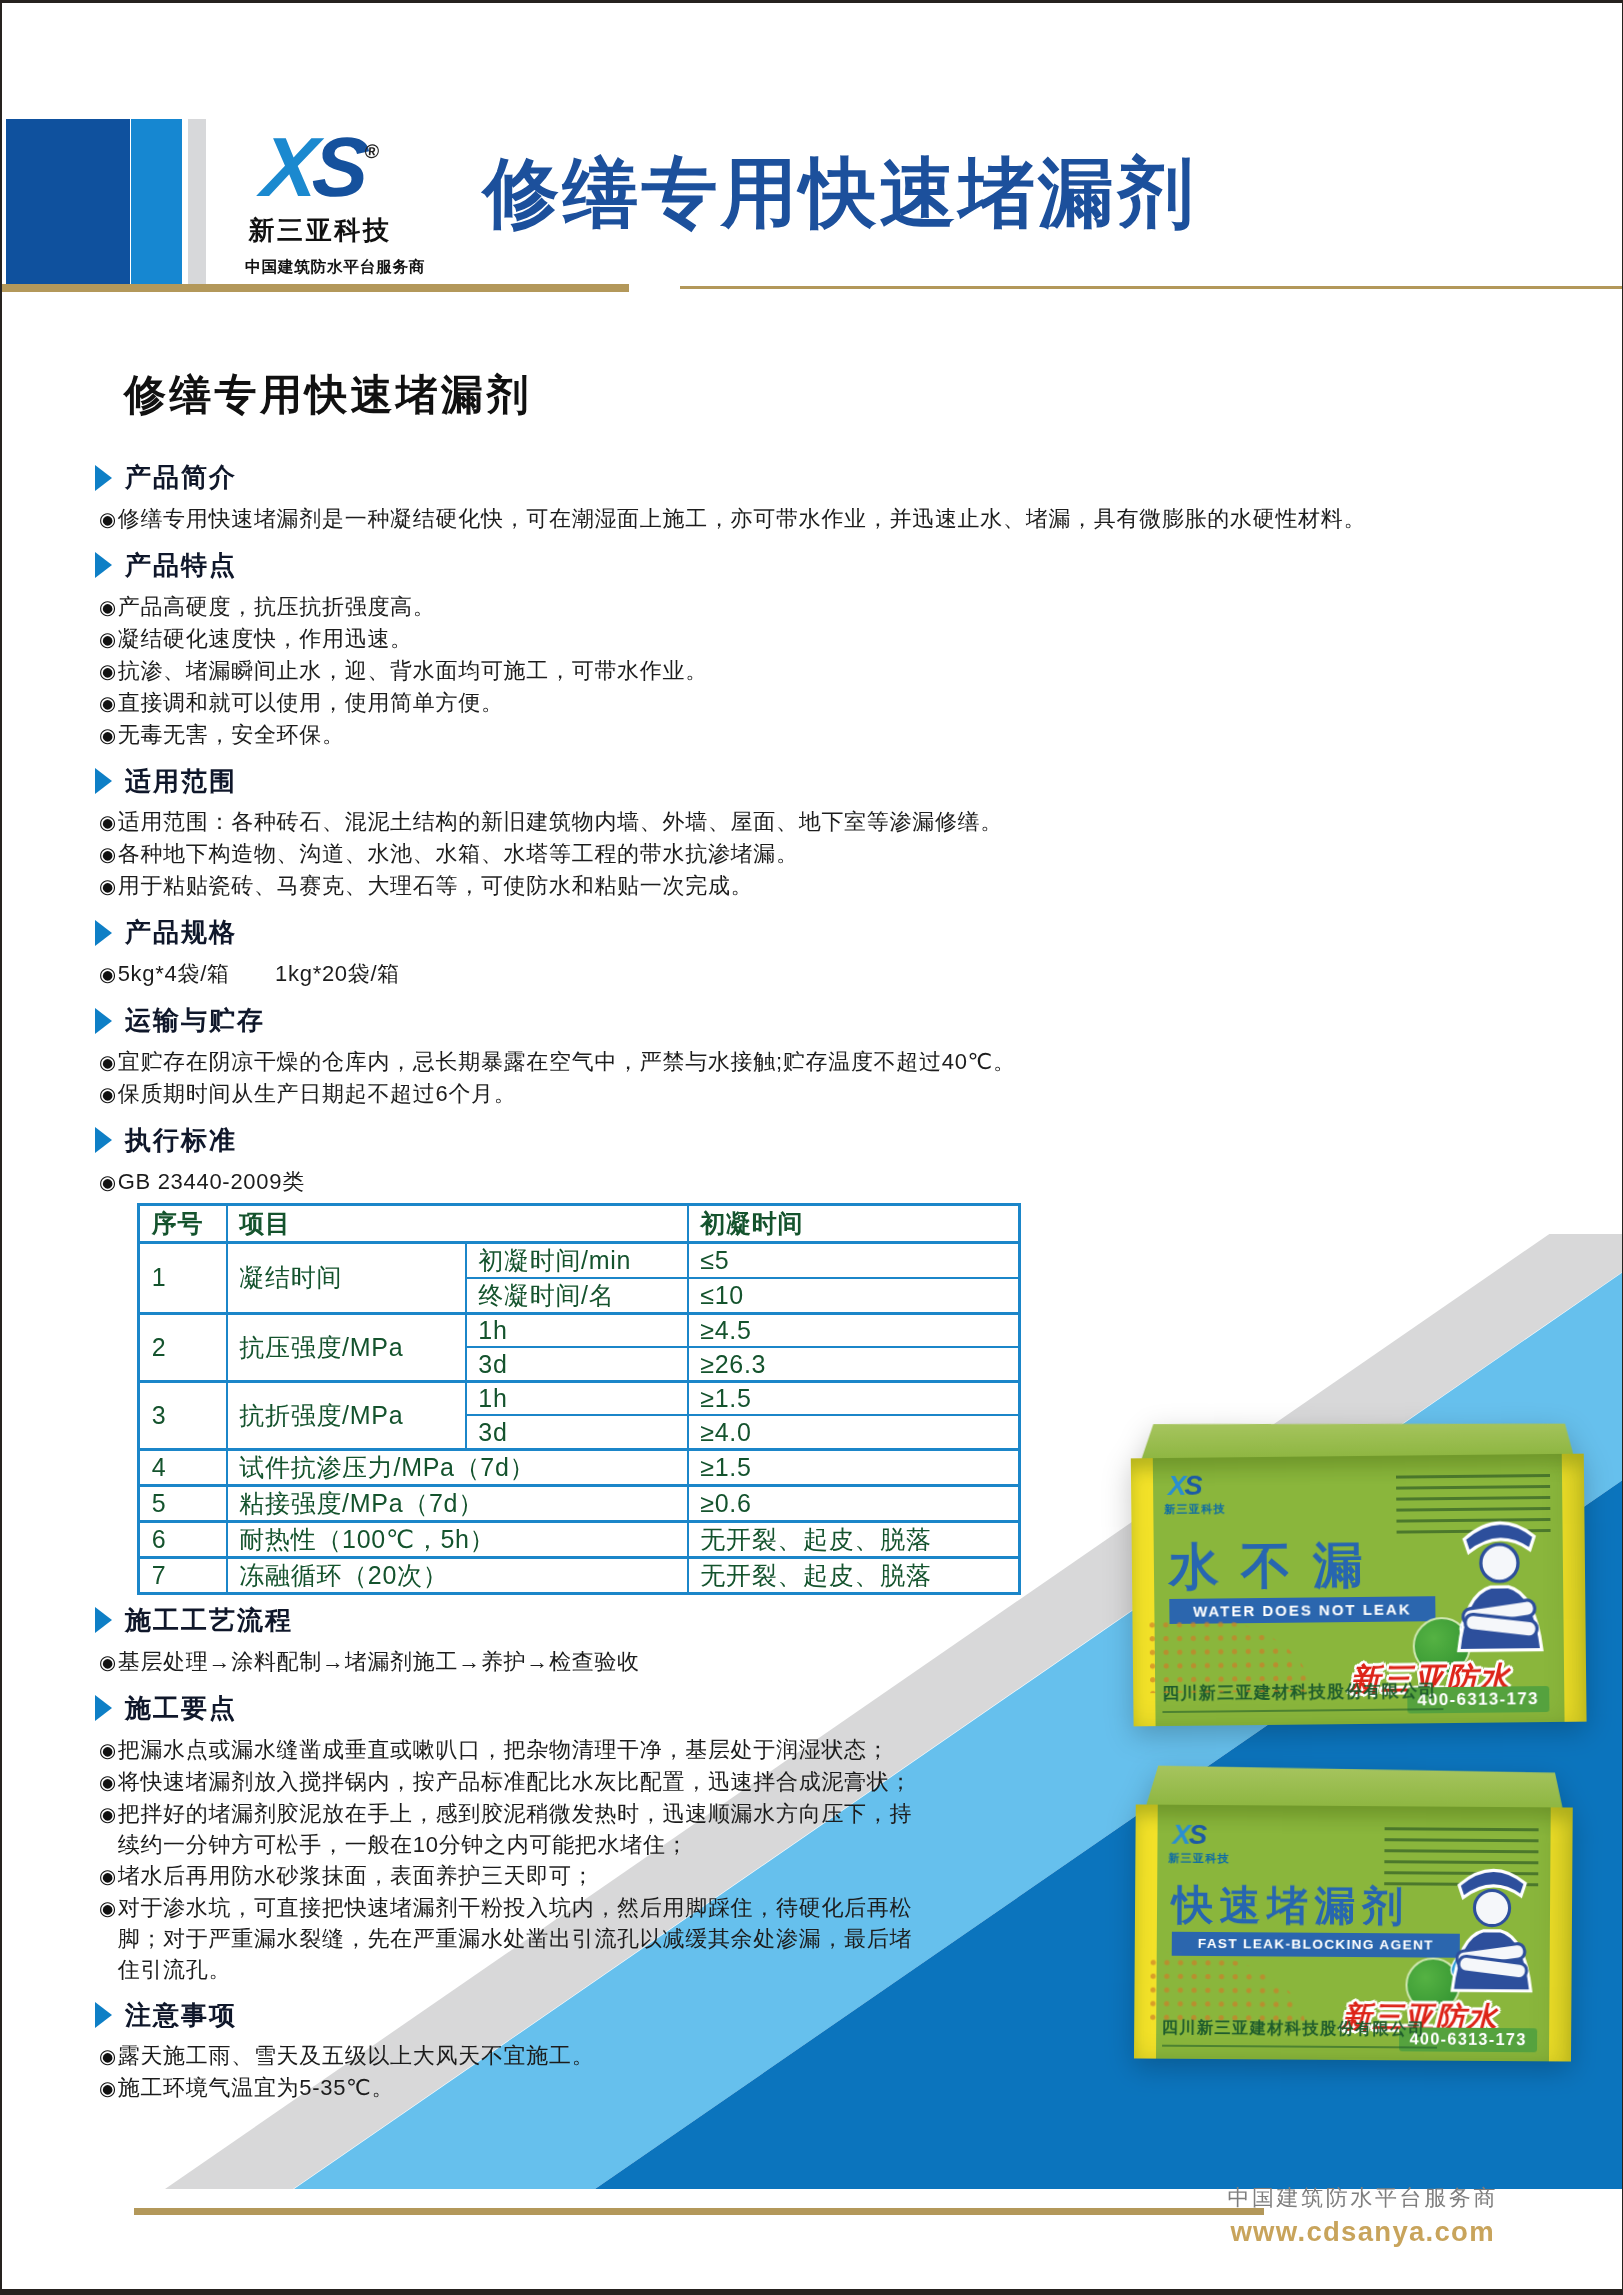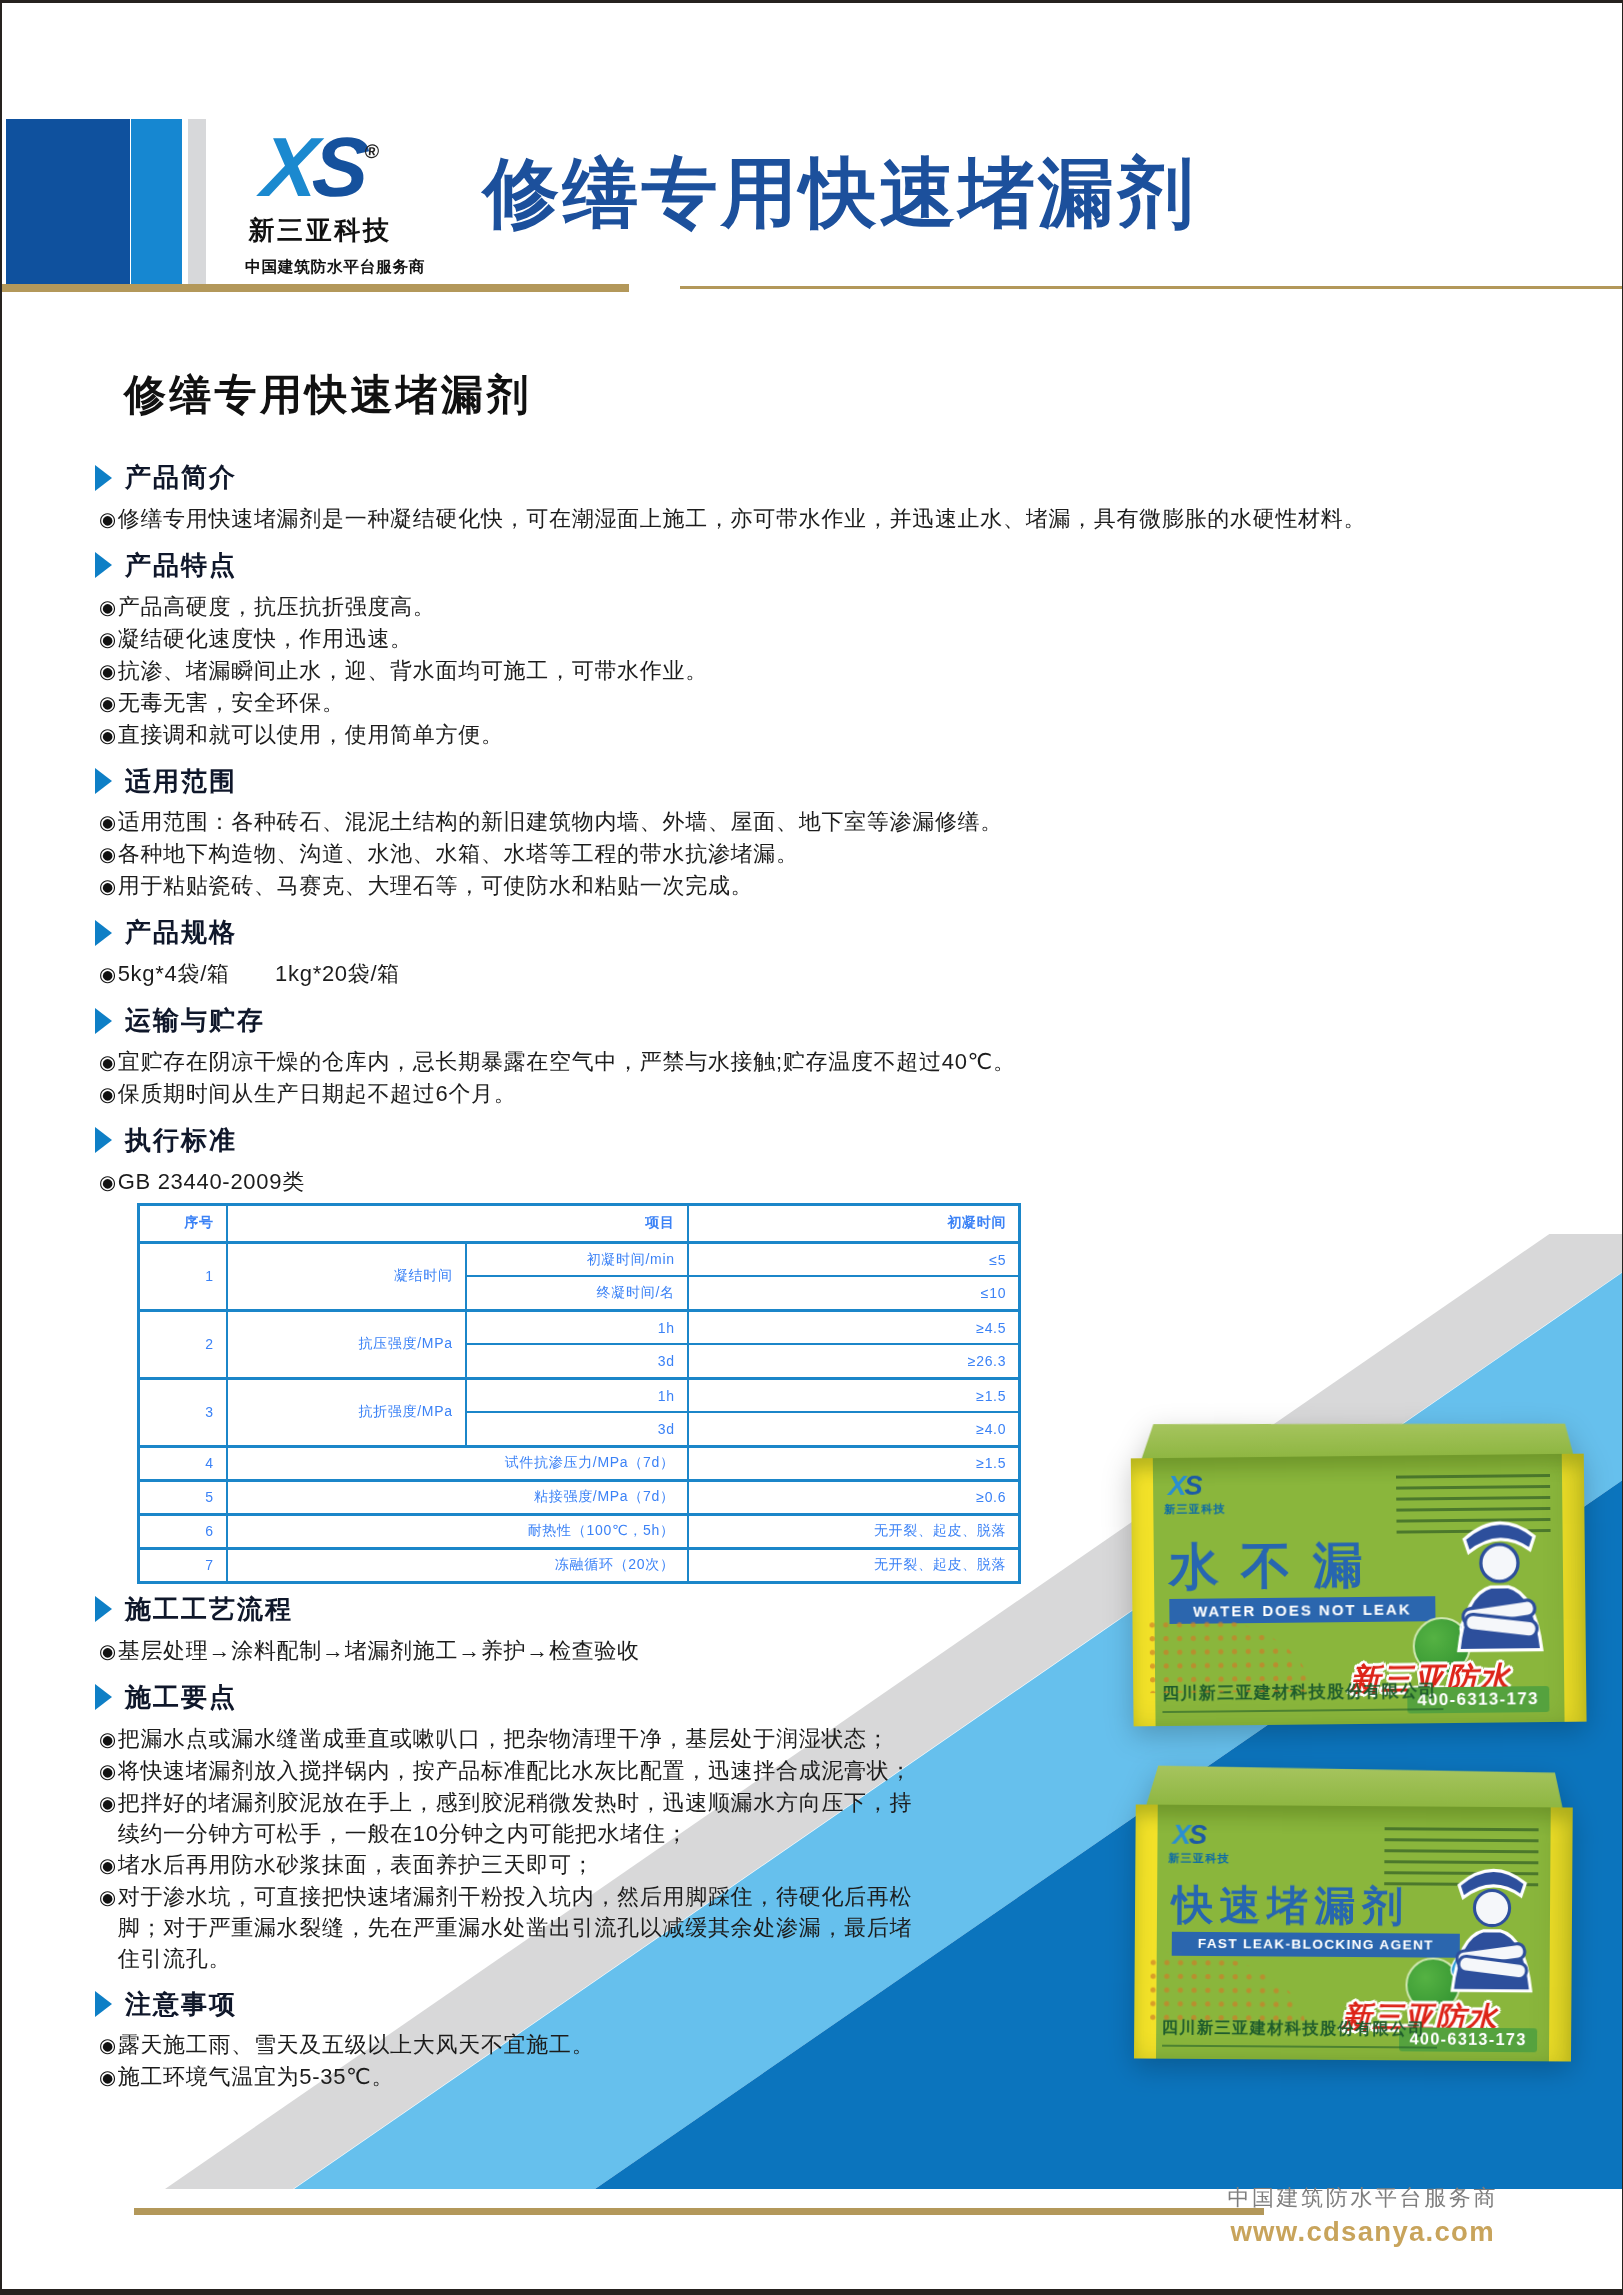--- a/index.html
+++ b/index.html
@@ -46,22 +46,22 @@
 
   .item { display:flex; align-items:flex-start; gap:1px; margin-left:3.9px; font-size:22px; line-height:31px; letter-spacing:0.7px; font-weight:500; color:#1c1c1c; }
   .item .blt { flex:0 0 auto; line-height:31px; }
   .item .blt::before { content:"◉"; font-size:19.6px; color:#111; }
   .item .t { display:block; }
   .item.wrapnarrow .t { max-width:817px; }
 
   
   .spec-table { border-collapse:collapse; margin:5.2px 0 0 42px; border:3.3px solid #1b86c9; }
   .spec-table th, .spec-table td {
-    border:2px solid #1b86c9; font-size:14px; font-weight:500; color:#3b82f6;
-    text-align:right; vertical-align:middle; padding:0 11.8px; letter-spacing:0.7px;
+    border:2px solid #1b86c9; font-size:25px; font-weight:500; color:#14532d;
+    text-align:left; vertical-align:middle; padding:0 11.8px; letter-spacing:0.7px;
   }
   .spec-table th { height:38px; font-weight:600; }
   .spec-table td { height:34px; }
   .spec-table tr.thick td { border-top-width:3.9px; }
   .col-num  { width:88px; }
   .col-item { width:239px; }
   .col-sub  { width:222px; }
   .col-val  { width:332px; }
 
   
@@ -152,25 +152,25 @@
     <div class="item">
         <span class="blt"></span>
         <span class="t">凝结硬化速度快，作用迅速。</span>
       </div>
     <div class="item">
         <span class="blt"></span>
         <span class="t">抗渗、堵漏瞬间止水，迎、背水面均可施工，可带水作业。</span>
       </div>
     <div class="item">
         <span class="blt"></span>
+        <span class="t">直接调和就可以使用，使用简单方便。</span>
+      </div>
+    <div class="item">
+        <span class="blt"></span>
         <span class="t">无毒无害，安全环保。</span>
-      </div>
-    <div class="item">
-        <span class="blt"></span>
-        <span class="t">直接调和就可以使用，使用简单方便。</span>
       </div>
 
     <div class="sec-h">
       <span class="arrow"></span>
       <span class="txt">适用范围</span>
     </div>
     <div class="item">
         <span class="blt"></span>
         <span class="t">适用范围：各种砖石、混泥土结构的新旧建筑物内墙、外墙、屋面、地下室等渗漏修缮。</span>
       </div>

